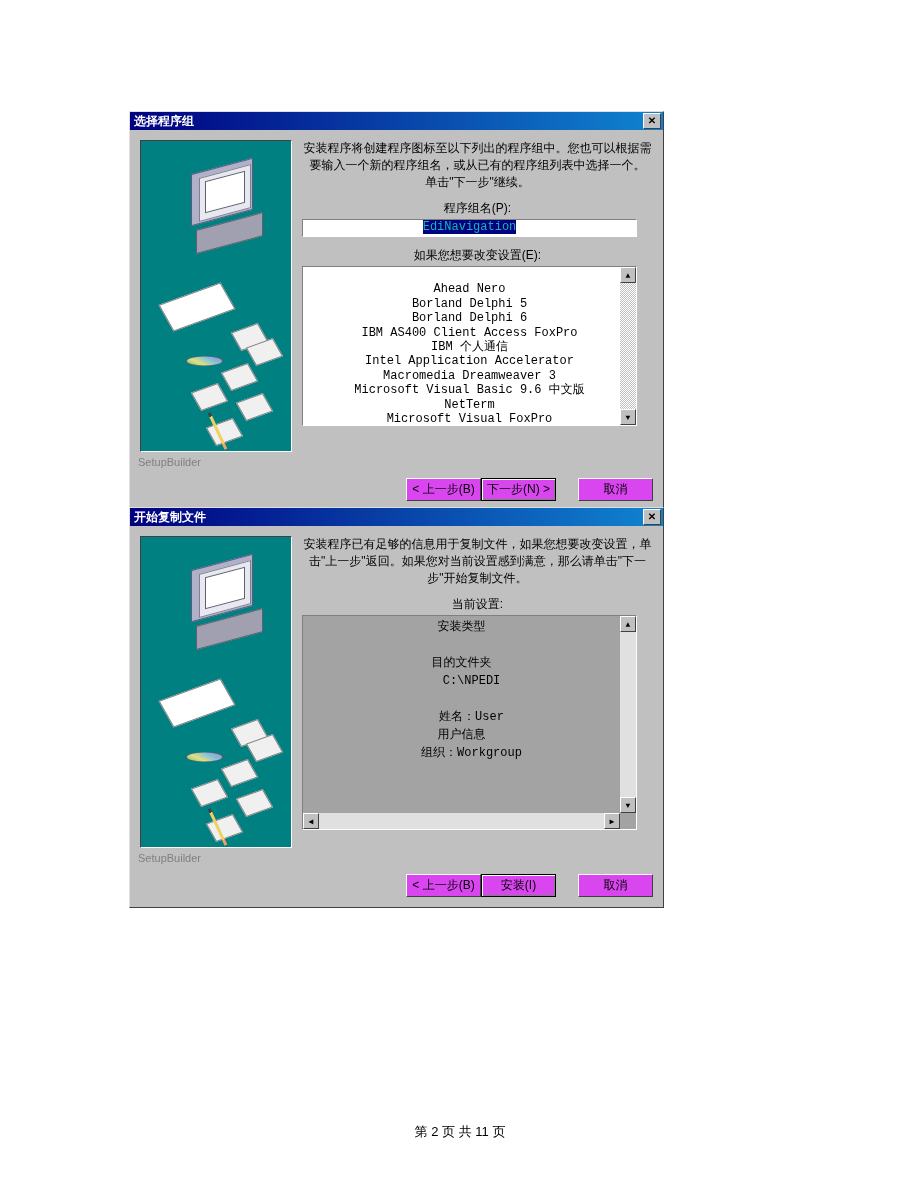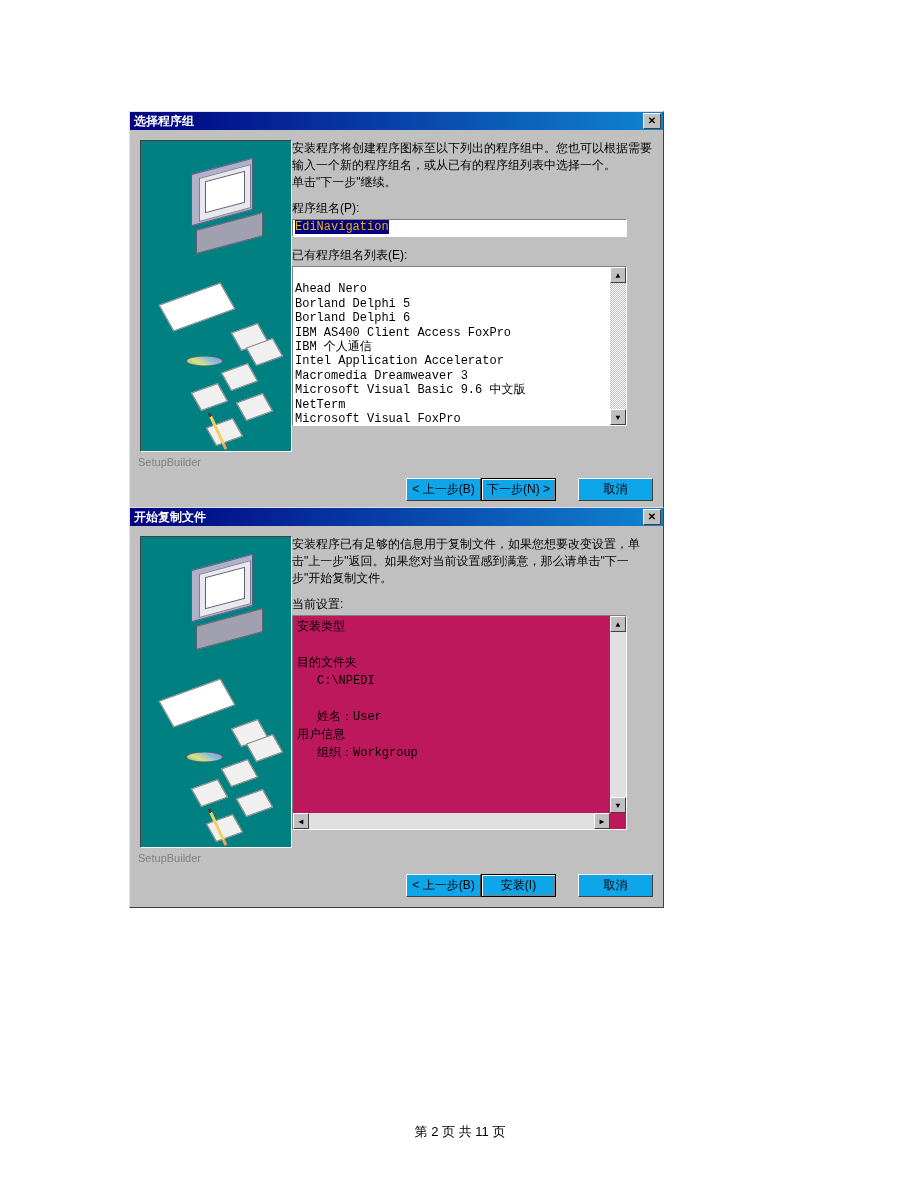--- a/index.html
+++ b/index.html
@@ -50,20 +50,22 @@
     justify-content: center;
     font-family: Arial;
     font-size: 10px;
     font-weight: bold;
     color: #000000;
     line-height: 1;
   }
   .dialog-body {
     padding: 10px;
     display: flex;
+    gap: 10px;
+    text-align: center;
   }
   .sidebar-image {
     width: 150px;
     height: 310px;
     background: #008080;
     border-top: 1px solid #404040;
     border-left: 1px solid #404040;
     border-right: 1px solid #ffffff;
     border-bottom: 1px solid #ffffff;
     position: relative;
@@ -93,21 +95,21 @@
     border-left: 1px solid #808080;
     border-right: 1px solid #ffffff;
     border-bottom: 1px solid #ffffff;
     box-sizing: border-box;
     padding: 0 2px;
     font-size: 12px;
     font-family: "Courier New", monospace;
   }
   .text-input .selected {
     background: #000080;
-    color: #eab308;
+    color: #14b8a6;
   }
   .listbox {
     width: 335px;
     height: 160px;
     background: #ffffff;
     border-top: 1px solid #808080;
     border-left: 1px solid #808080;
     border-right: 1px solid #ffffff;
     border-bottom: 1px solid #ffffff;
     box-sizing: border-box;
@@ -142,21 +144,21 @@
     font-size: 8px;
     box-sizing: border-box;
   }
   .scroll-track {
     background: repeating-conic-gradient(#c0c0c0 0% 25%, #ffffff 0% 50%) 50% / 2px 2px;
     height: calc(100% - 32px);
   }
   .settings-box {
     width: 335px;
     height: 215px;
-    background: #be185d;
+    background: #a3a3a3;
     border-top: 1px solid #808080;
     border-left: 1px solid #808080;
     border-right: 1px solid #ffffff;
     border-bottom: 1px solid #ffffff;
     box-sizing: border-box;
     position: relative;
     font-family: "MS Sans Serif", "Courier New", monospace;
     font-size: 12px;
   }
   .settings-inner {
@@ -206,21 +208,21 @@
   .button-row {
     display: flex;
     justify-content: flex-end;
     gap: 6px;
     padding: 6px 10px 10px;
     align-items: center;
   }
   .win-button {
     min-width: 75px;
     height: 23px;
-    background: #0ea5e9;
+    background: #d946ef;
     border-top: 1px solid #ffffff;
     border-left: 1px solid #ffffff;
     border-right: 1px solid #404040;
     border-bottom: 1px solid #404040;
     font-size: 12px;
     display: flex;
     align-items: center;
     justify-content: center;
     padding: 0 0;
     box-sizing: border-box;
@@ -346,21 +348,21 @@
         <div class="iso-pencil" style="left:75px; top:270px;"></div>
       </div>
       <div class="content-area">
         <div class="desc-text" style="white-space:pre-line;">安装程序将创建程序图标至以下列出的程序组中。您也可以根据需要输入一个新的程序组名，或从已有的程序组列表中选择一个。
 单击"下一步"继续。</div>
         <div class="field-label">程序组名(P):</div>
         <div class="text-input">
           <span class="selected">EdiNavigation</span>
         </div>
         <div style="height:10px;"></div>
-        <div class="field-label">已有程序组名列表(E):</div>
+        <div class="field-label">如果您想要改变设置(E):</div>
         <div class="listbox">
           <div class="listbox-items">
             <div>Ahead Nero</div>
             <div>Borland Delphi 5</div>
             <div>Borland Delphi 6</div>
             <div>IBM AS400 Client Access FoxPro</div>
             <div>IBM 个人通信</div>
             <div>Intel Application Accelerator</div>
             <div>Macromedia Dreamweaver 3</div>
             <div>Microsoft Visual Basic 9.6 中文版</div>

